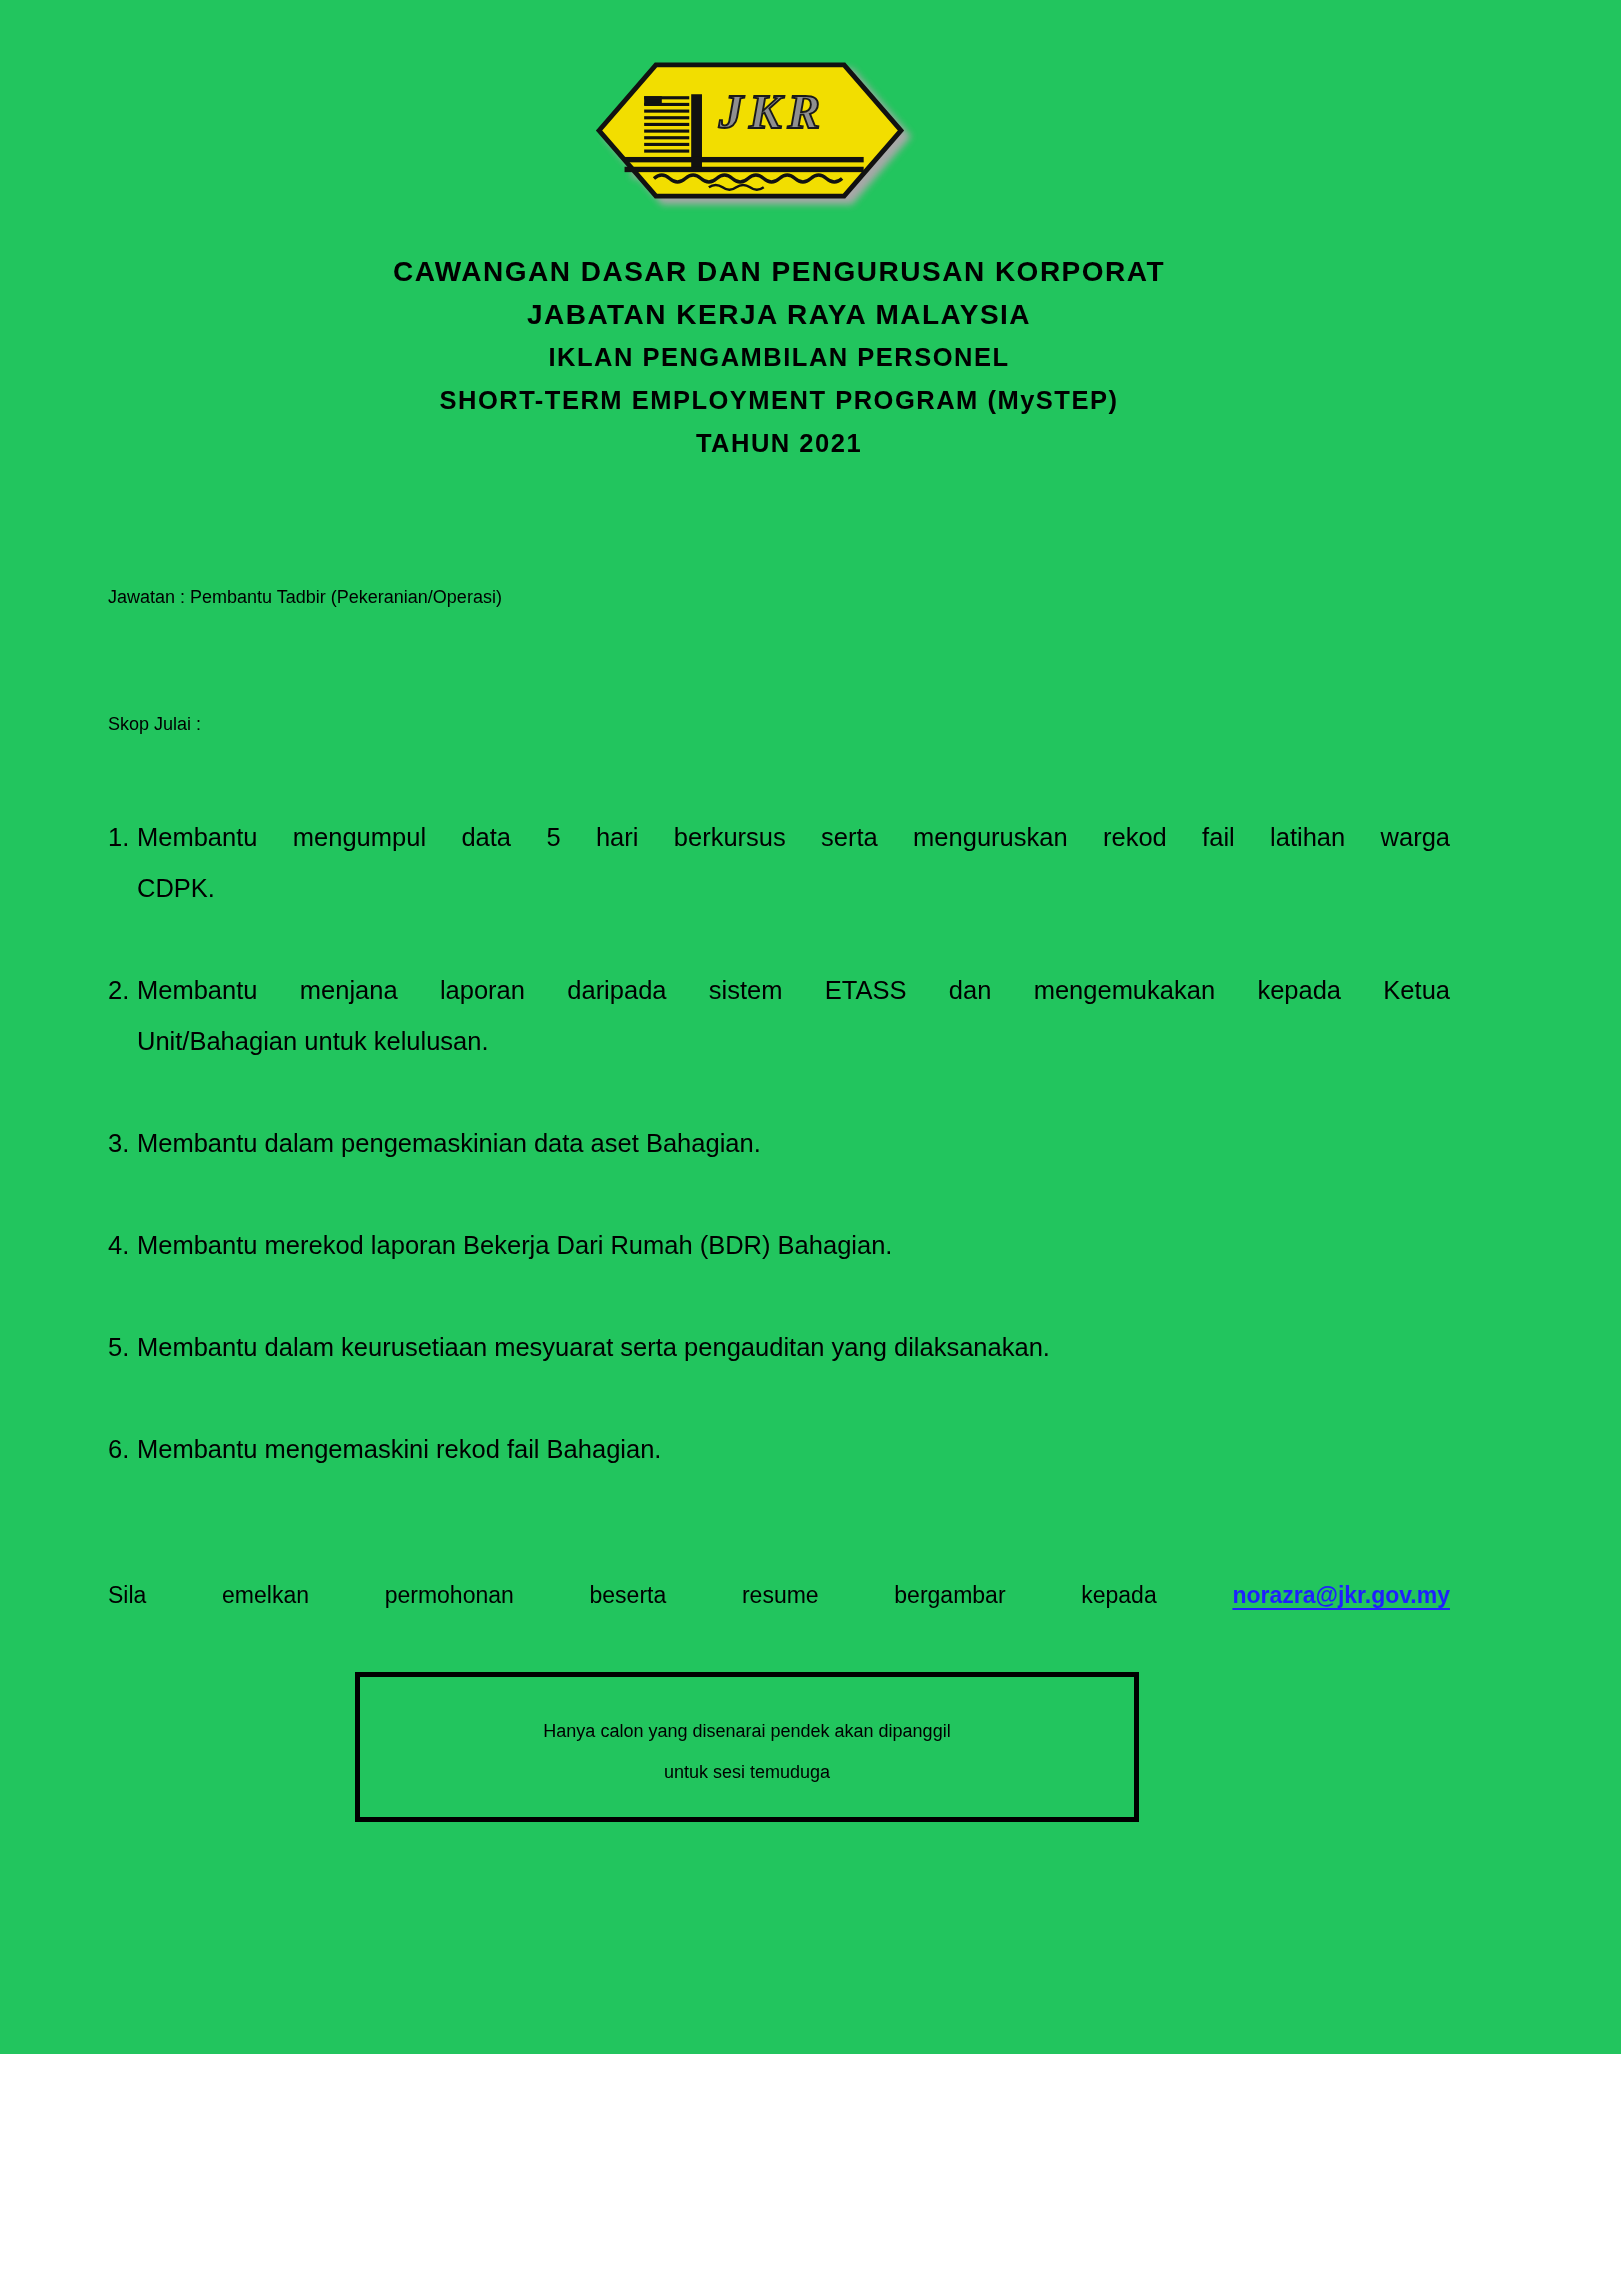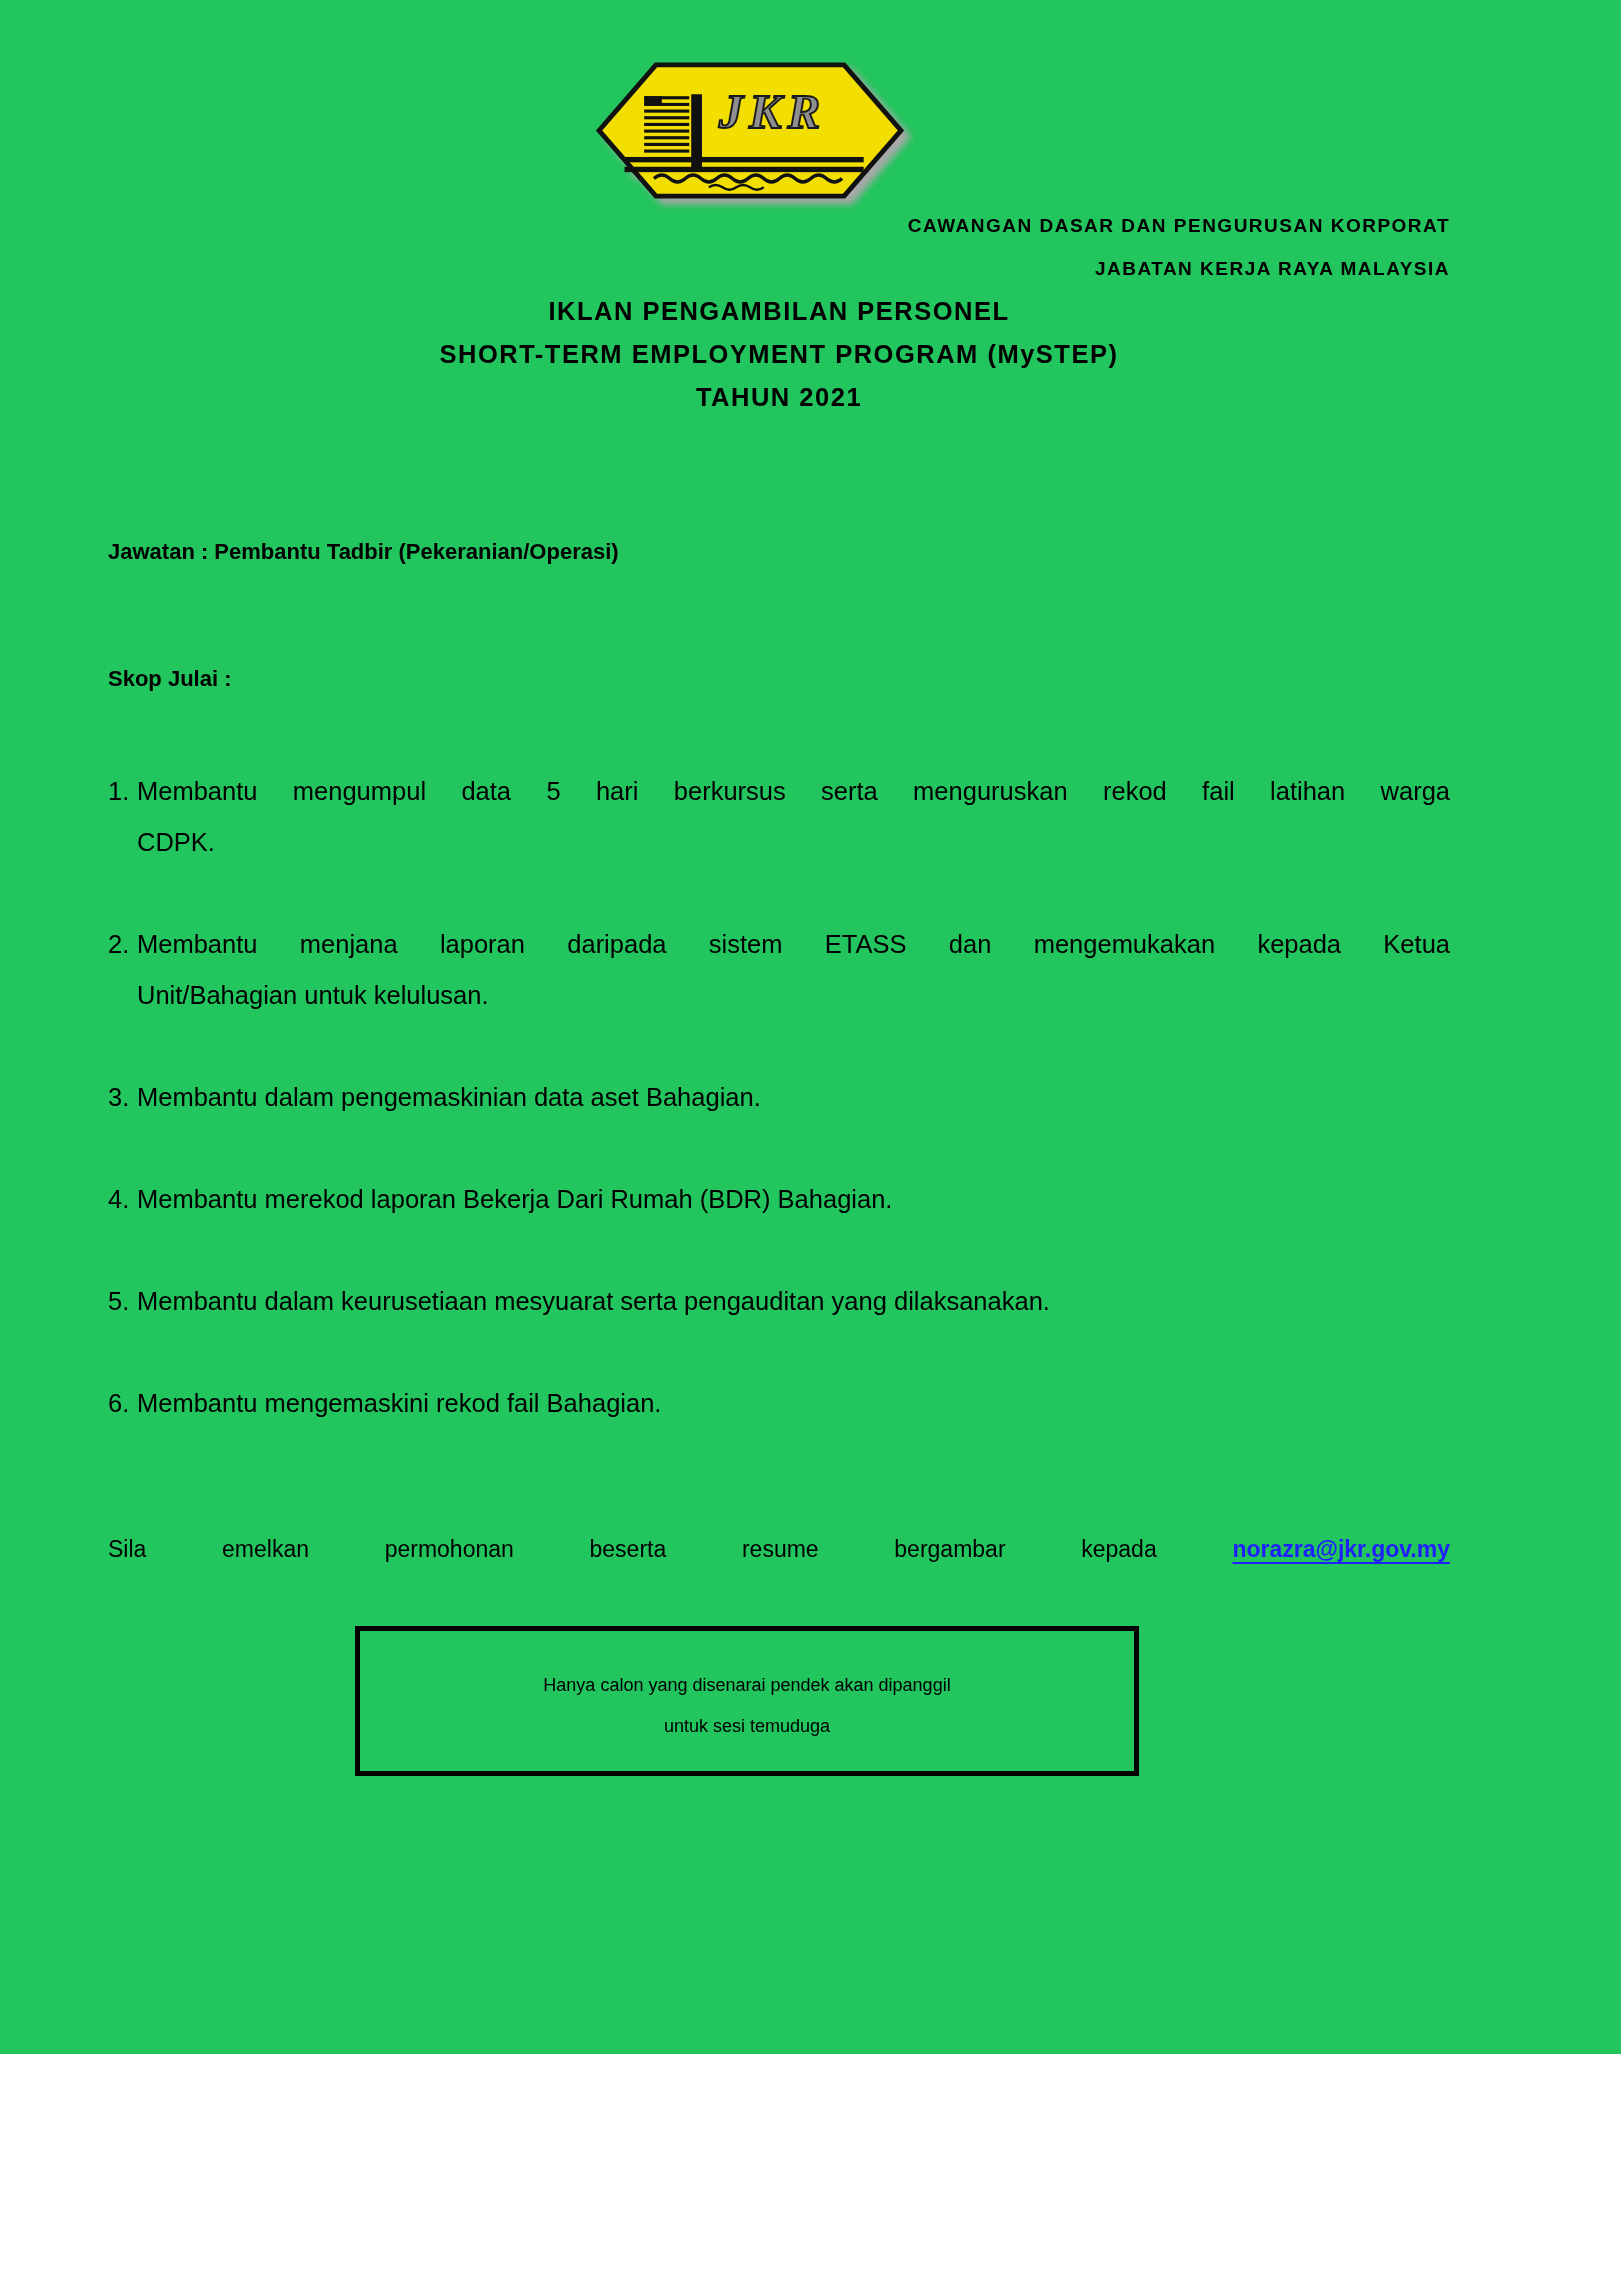--- a/index.html
+++ b/index.html
@@ -14,34 +14,35 @@
     color: #000000;
     overflow: hidden;
   }
   .logo-wrap {
     width: 314px;
     margin: 0 auto;
     transform: translateX(-29px);
   }
   .logo-svg { filter: drop-shadow(7.8px 6.9px 3.9px #a8a8a8); display: block; }
   .org-title {
-    text-align: right;
+    margin-top: 46px;
+    text-align: center;
     font-weight: bold;
-    font-size: 19px;
+    font-size: 28px;
     line-height: 43px;
     letter-spacing: 1.5px;
   }
   .ad-title {
     text-align: center;
     font-weight: bold;
     font-size: 25.5px;
     line-height: 43px;
     letter-spacing: 1.5px;
   }
-  .body-line { font-size: 22px; line-height: 51px; font-weight: bold; }
+  .body-line { font-size: 18px; line-height: 51px; }
   .jawatan { margin-top: 107px; }
   .skop    { margin-top: 76px; }
   .items   { margin-top: 62px; }
   .item { display: flex; margin-bottom: 51px; font-size: 25.5px; line-height: 51px; }
   .item:last-child { margin-bottom: 0; }
   .item-num { flex: none; width: 29px; }
   .item-body { flex: 1; min-width: 0; }
   .jline { text-align: justify; text-align-last: justify; }
   .apply { margin-top: 100px; font-size: 23px; line-height: 41px; }
   .email-link {

